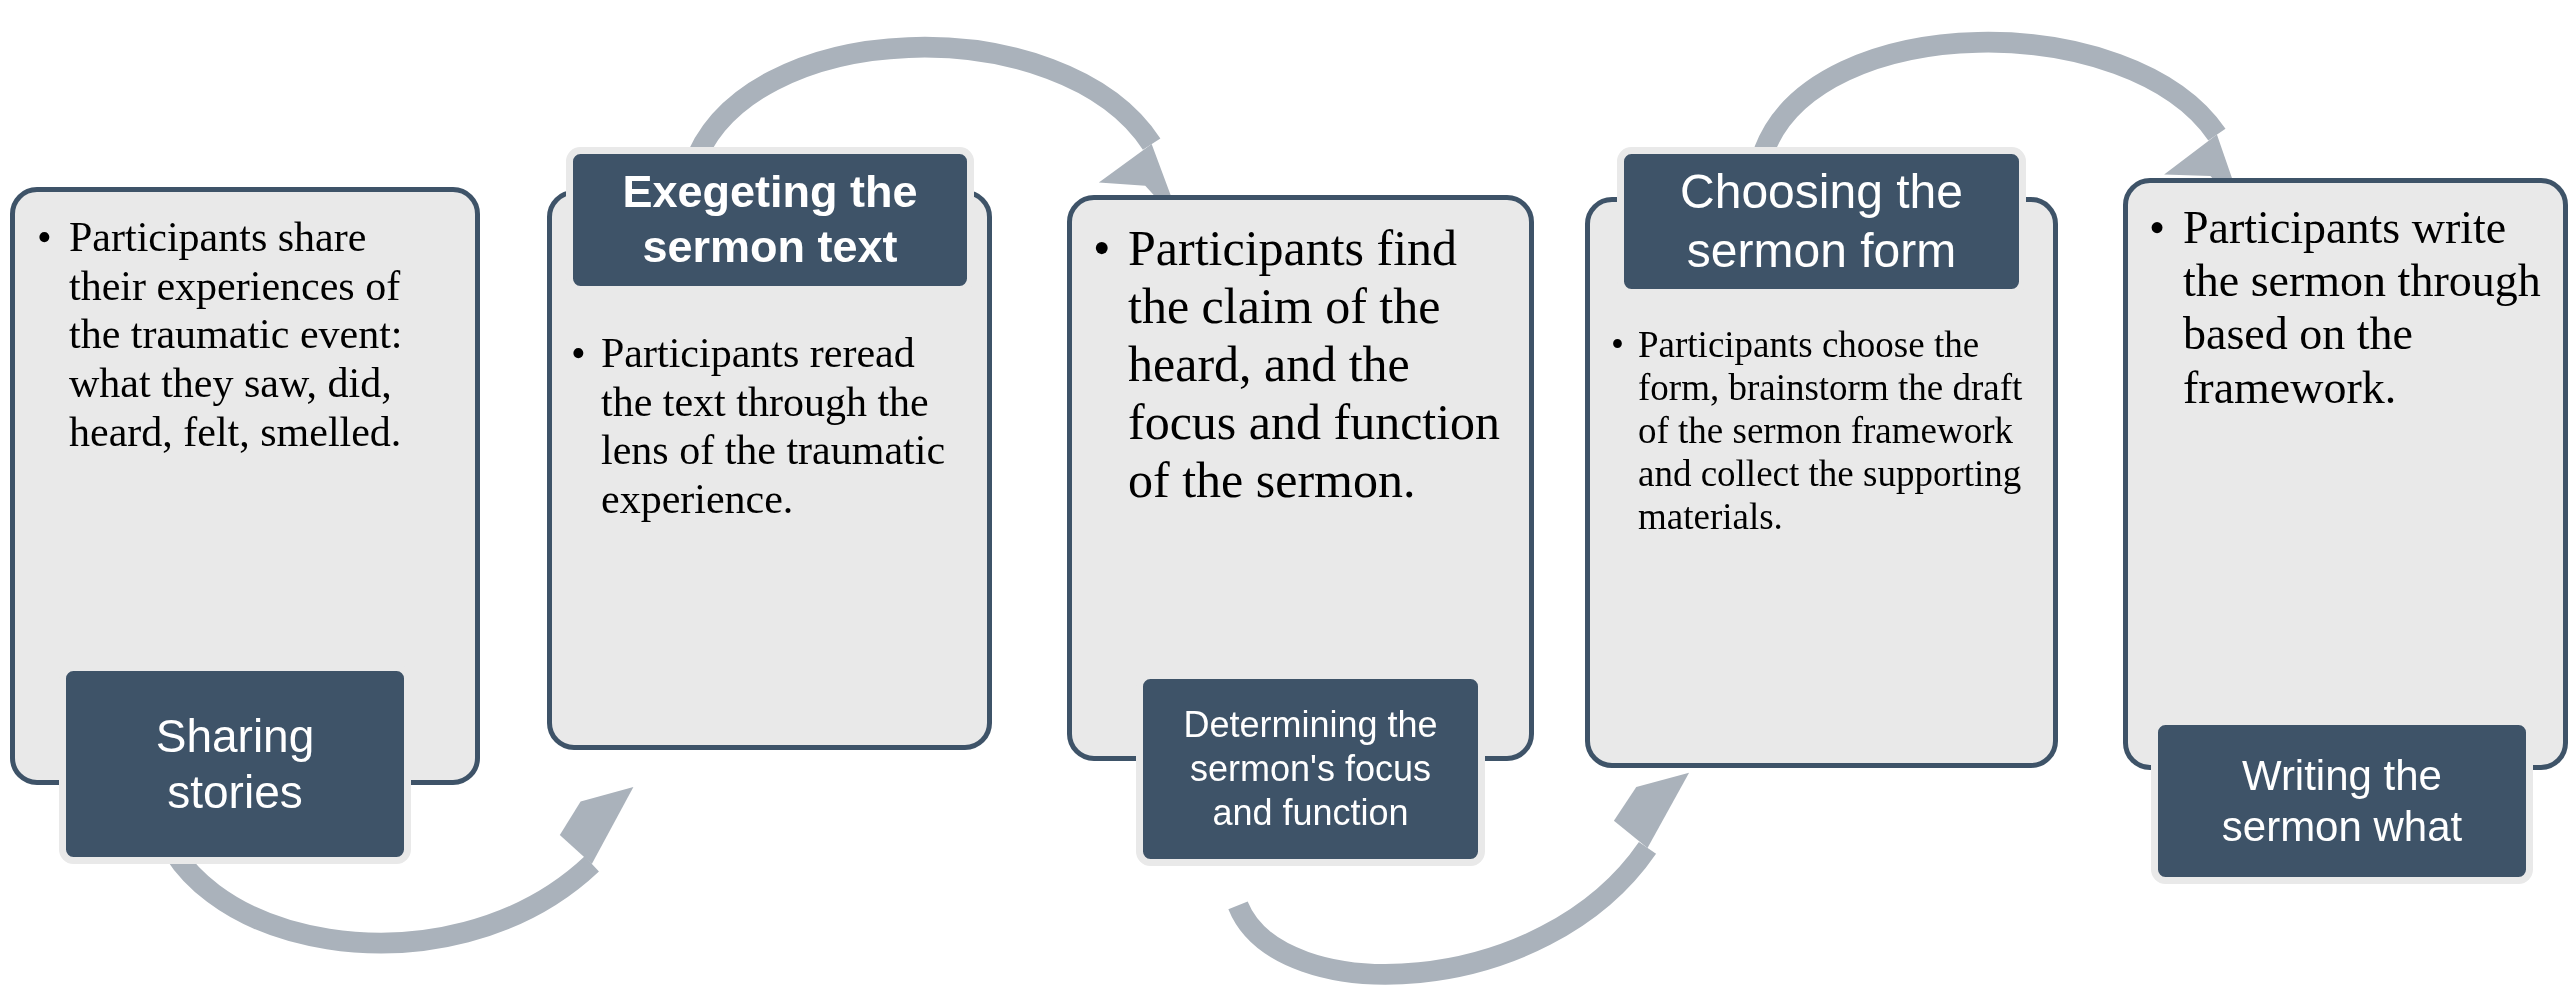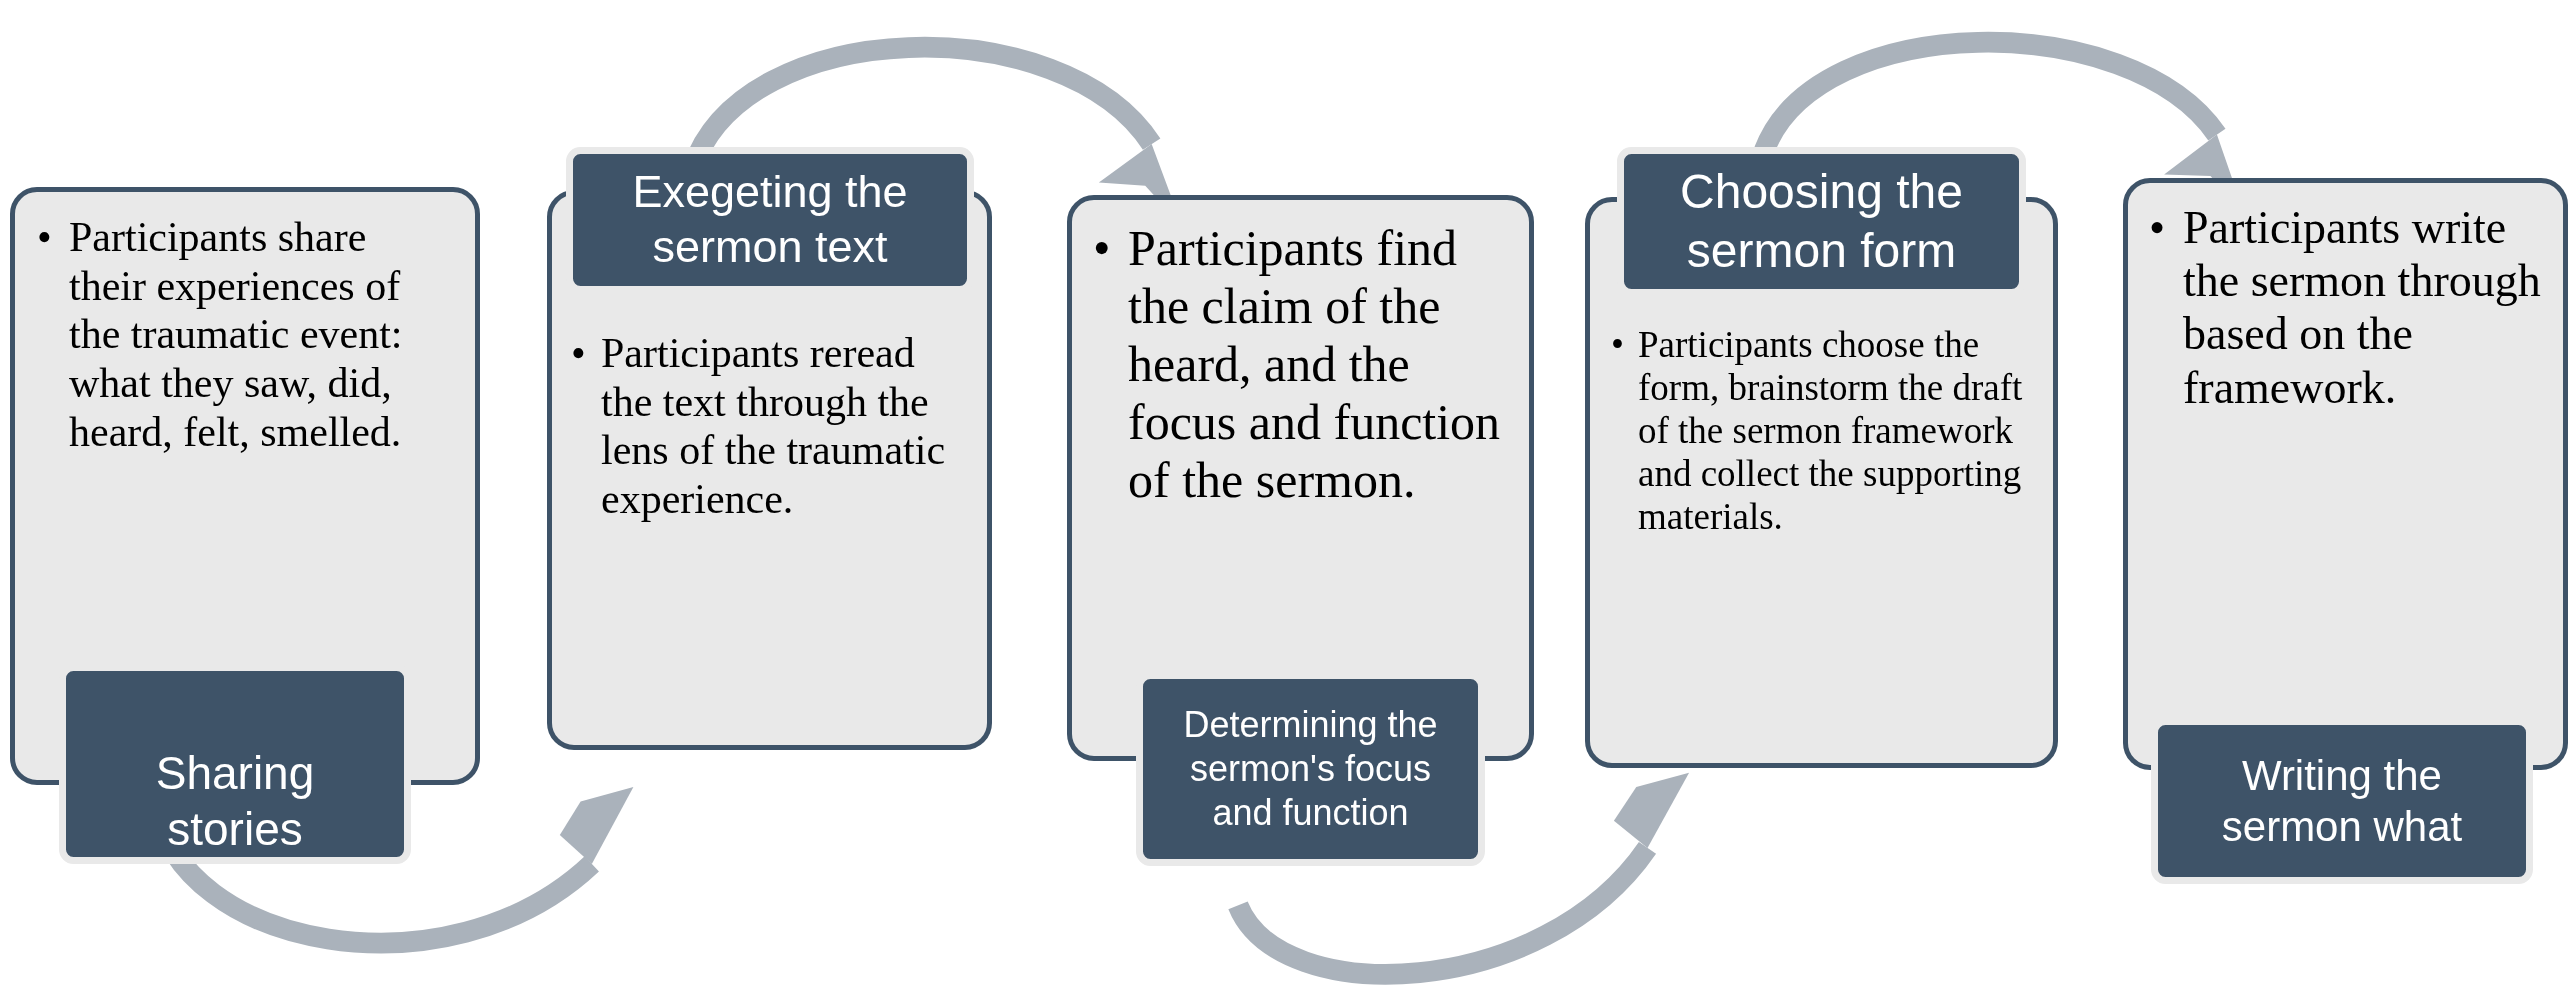--- a/index.html
+++ b/index.html
@@ -100,34 +100,34 @@
   </svg>
 
   <div class="card" style="left:9.6px; top:187px; width:470px; height:598px;">
     <div class="card-body" style="top:21px; left:22.4px; right:22.4px;">
       <div class="bullet-row" style="font-size:42px;">
         <span class="bullet-dot" style="width:32px;">•</span>
         <span class="bullet-text">Participants share their experiences of the traumatic event:  what they saw, did, heard, felt, smelled.</span>
       </div>
     </div>
   </div>
-  <div class="chip" style="left:59px; top:664px; width:352px; height:200px; font-size:46px;align-items:flex-end;">
+  <div class="chip" style="left:59px; top:664px; width:352px; height:200px; font-size:46px;">
     <span>Sharing
 stories</span>
   </div>
 
   <div class="card" style="left:547px; top:190px; width:445px; height:560px;">
     <div class="card-body" style="top:134px; left:19px; right:19px;">
       <div class="bullet-row" style="font-size:42px;">
         <span class="bullet-dot" style="width:30px;">•</span>
         <span class="bullet-text">Participants reread the text through the lens of the  traumatic experience.</span>
       </div>
     </div>
   </div>
-  <div class="chip" style="left:566px; top:147px; width:408px; height:146px; font-size:45px;">
+  <div class="chip" style="left:566px; top:147px; width:408px; height:146px; font-size:45px;font-weight:bold;">
     <span>Exegeting the
 sermon text</span>
   </div>
 
   <div class="card" style="left:1067px; top:195px; width:467px; height:566px;">
     <div class="card-body" style="top:19px; left:21px; right:21px;">
       <div class="bullet-row" style="font-size:50px;">
         <span class="bullet-dot" style="width:35px;">•</span>
         <span class="bullet-text">Participants find the claim of the heard, and the focus and function of the sermon.</span>
       </div>

